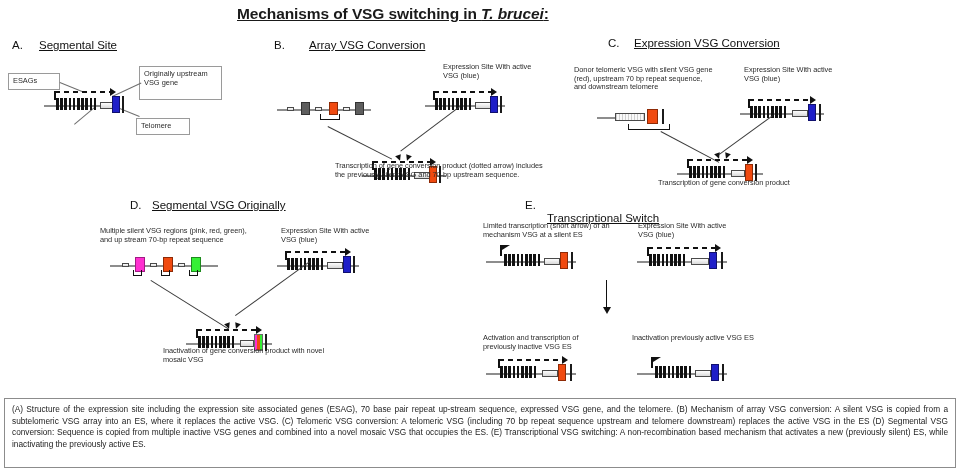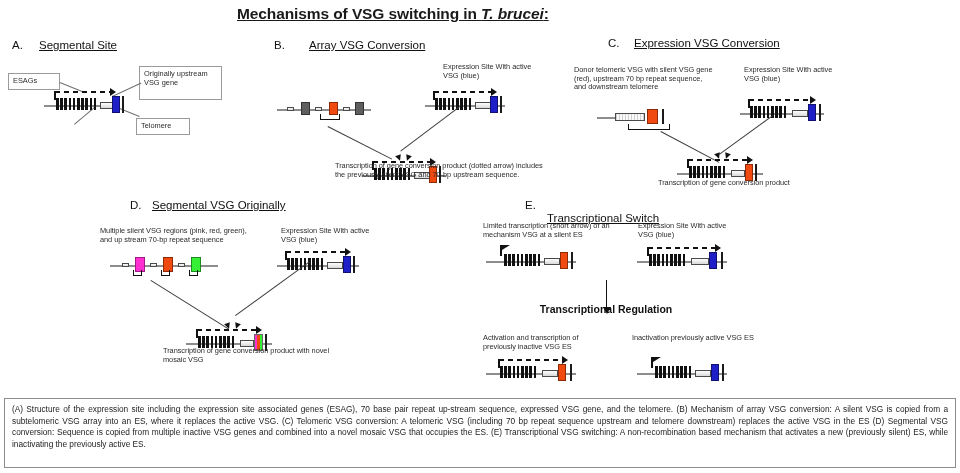--- a/index.html
+++ b/index.html
@@ -336,21 +336,21 @@
         <i></i>
         <i></i>
         <i></i>
         <i></i>
         <i></i>
       </div>
     <div class="genebody" style="left:54px;width:14px;"></div>
     <div class="vsgbox vsg-mosaic" style="left:68px;width:9px;"></div>
     <div class="telomere" style="left:79px;"></div>
   </div>
-  <div class="abs cap cap-c" style="left:163px;top:347px;width:170px;">Transcription of gene conversion product with novel mosaic VSG</div>
+  <div class="abs cap cap-c" style="left:163px;top:347px;width:170px;">Inactivation of gene conversion product with novel mosaic VSG</div>
 
   <div class="abs panel-letter" style="left:525px;top:199px;">E.</div>
   <div class="abs panel-title" style="left:547px;top:184px;margin-top:28px;">Transcriptional Switch</div>
 
   <div class="abs cap" style="left:483px;top:222px;width:140px;">Limited transcription (short arrow) of an mechanism VSG at a silent ES</div>
   <div class="abs cap" style="left:638px;top:222px;width:96px;">Expression Site With active VSG (blue)</div>
 
   <div class="locus" style="left:486px;top:244px;width:96px;">
     <div class="chrline" style="left:0;width:90px;"></div>
     <div class="flagarrow" style="left:14px;">
@@ -391,21 +391,20 @@
         <i></i>
         <i></i>
       </div>
     <div class="genebody" style="left:54px;width:18px;"></div>
     <div class="vsgbox vsg-blue" style="left:72px;"></div>
     <div class="telomere" style="left:84px;"></div>
   </div>
 
   <div class="downarrow" style="left:606px;top:280px;height:28px;"></div>
 
-  <div class="abs bold-center" style="left:536px;top:303px;width:140px;">Transcriptional Regulation</div>
 
   <div class="abs cap" style="left:483px;top:334px;width:126px;">Activation and transcription of previously inactive VSG ES</div>
   <div class="abs cap" style="left:632px;top:334px;width:140px;">Inactivation previously active VSG ES</div>
 
   <div class="locus" style="left:486px;top:356px;width:96px;">
     <div class="chrline" style="left:0;width:90px;"></div>
     <div class="tx" style="left:12px;width:72px;">
       <div class="stem"></div>
       <div class="dash" style="left:1px;width:64px;"></div>
       <div class="head" style="left:64px;"></div>

